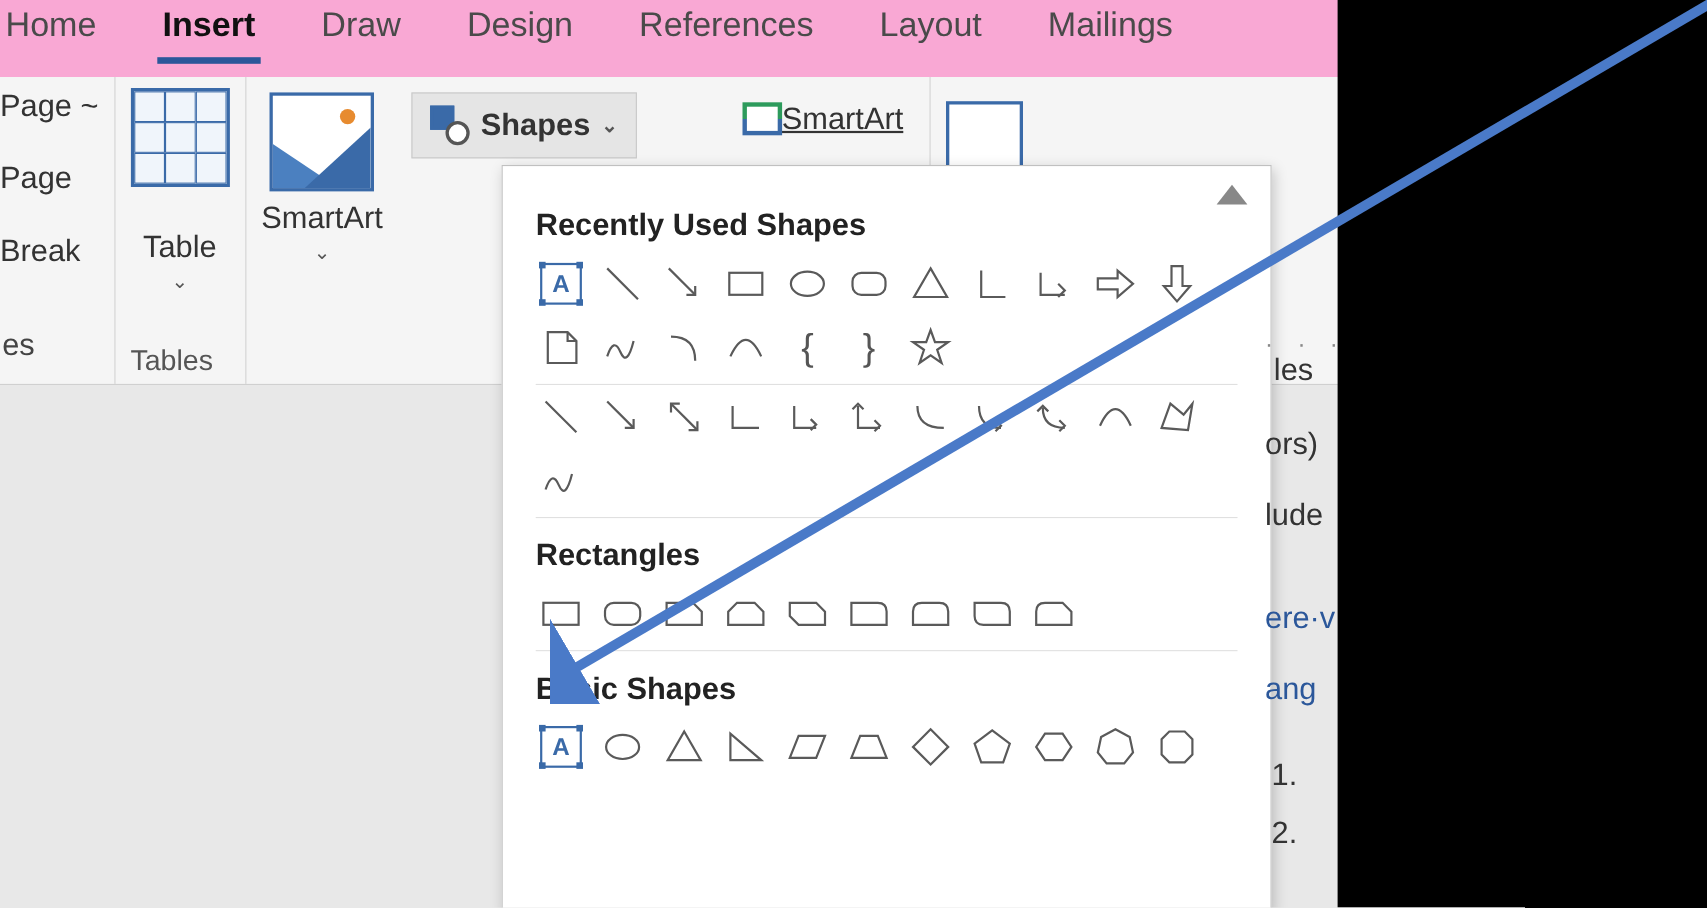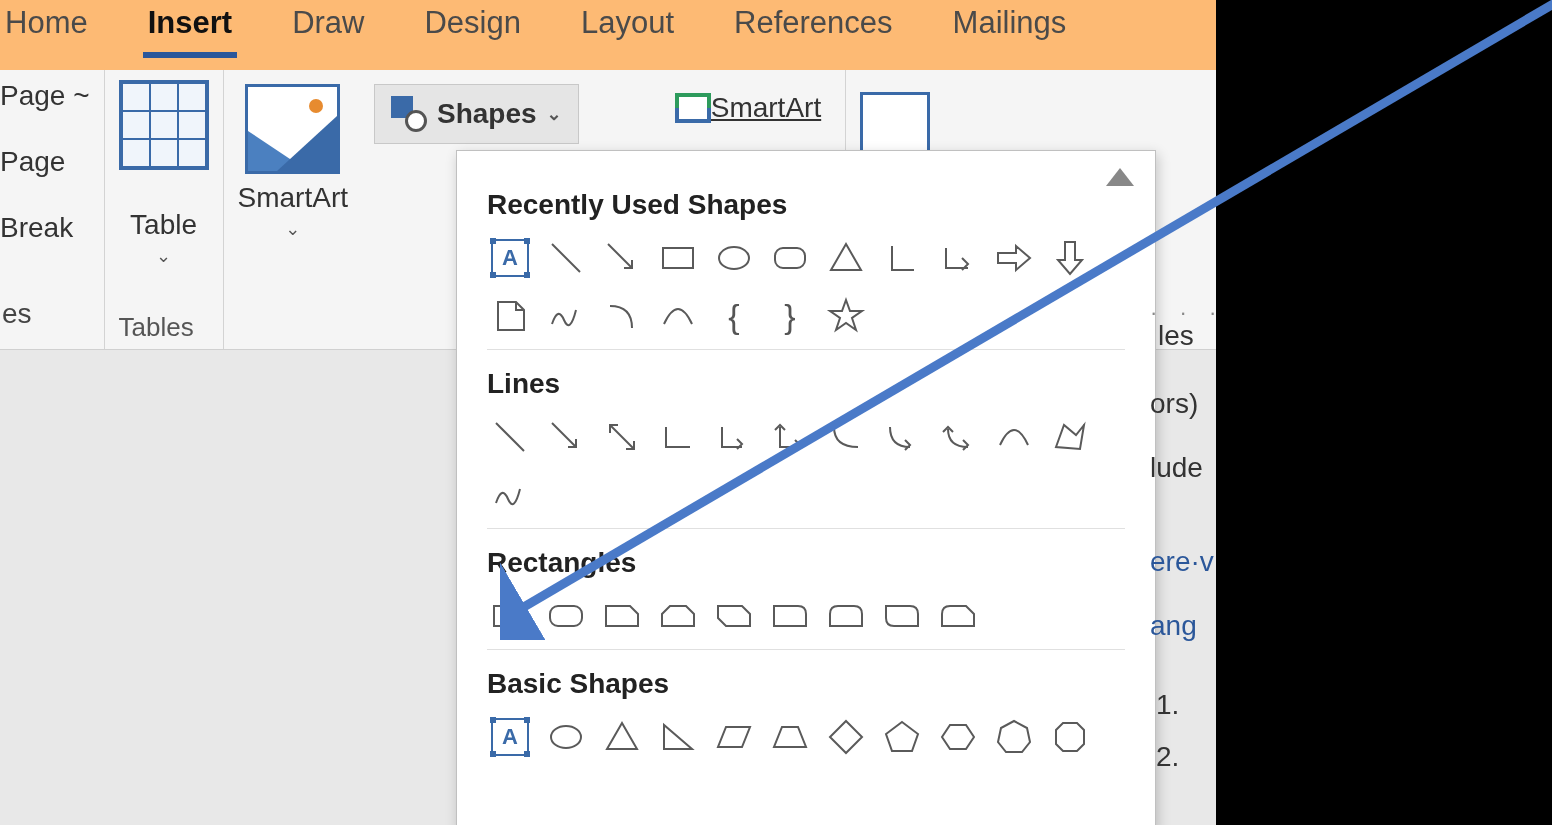--- a/index.html
+++ b/index.html
@@ -5,21 +5,21 @@
     * { margin: 0; padding: 0; box-sizing: border-box; }
     body {
       font-family: 'Segoe UI', Tahoma, sans-serif;
       background: #e8e8e8;
       width: 1552px;
       height: 825px;
       overflow: hidden;
       position: relative;
     }
     .ribbon-area {
-      background: #fdba74;
+      background: #f9a8d4;
       width: 1220px;
       height: 350px;
       position: relative;
     }
     .tabs {
       display: flex;
       gap: 50px;
       padding: 0 0 0 0;
       height: 70px;
       align-items: flex-start;
@@ -285,22 +285,22 @@
   </style>
 </head>
 <body>
 
 <div class="ribbon-area">
   <div class="tabs">
     <div class="tab">Home</div>
     <div class="tab active">Insert</div>
     <div class="tab">Draw</div>
     <div class="tab">Design</div>
+    <div class="tab">References</div>
     <div class="tab">Layout</div>
-    <div class="tab">References</div>
     <div class="tab">Mailings</div>
   </div>
 
   <div class="ribbon-content">
 
     <div class="ribbon-group page-group">
       <div class="page-item">Page ~</div>
       <div class="page-item">Page</div>
       <div class="page-item">Break</div>
     </div>
@@ -447,21 +447,20 @@
         </div>
       <div class="shape-cell" style="font-size:34px;">{</div>
       <div class="shape-cell" style="font-size:34px;">}</div>
       <div class="shape-cell">
           <svg>
             <polygon points="20,4 24,15 36,15 26,22 30,34 20,27 10,34 14,22 4,15 16,15"></polygon>
           </svg>
         </div>
     </div>
 
-    <div class="category-title">Lines</div>
     <div class="shape-row">
       <div class="shape-cell">
           <svg>
             <line x1="6" y1="6" x2="34" y2="34"></line>
           </svg>
         </div>
       <div class="shape-cell">
           <svg>
             <line x1="6" y1="6" x2="30" y2="30"></line>
             <polyline points="22,30 30,30 30,22"></polyline>

